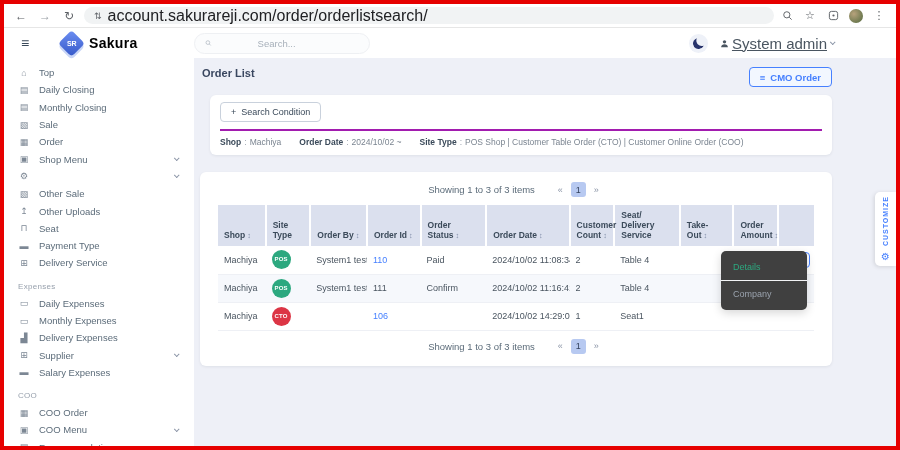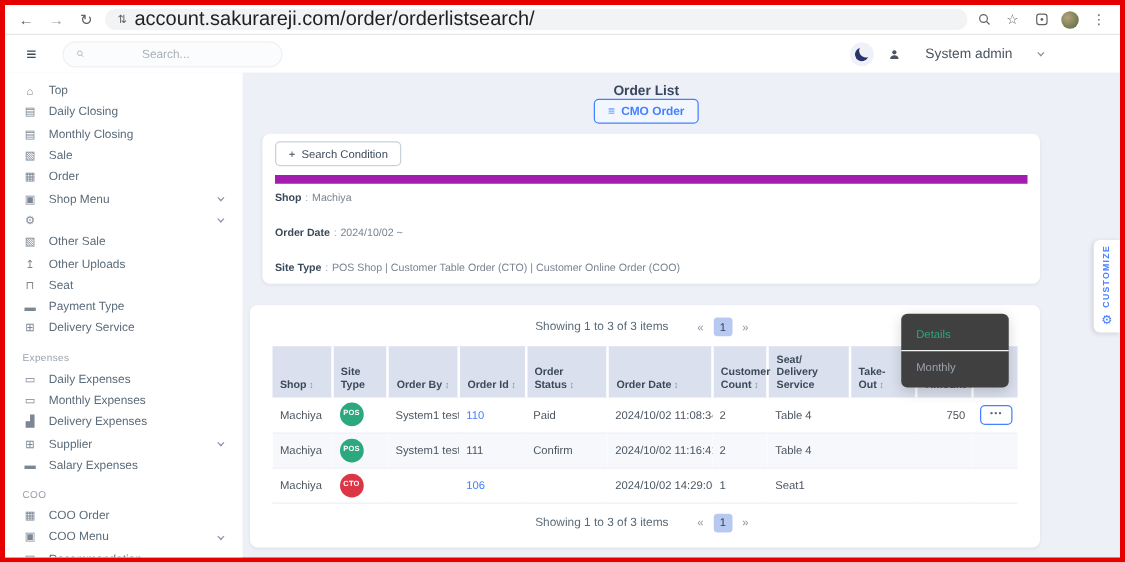--- a/index.html
+++ b/index.html
@@ -24,42 +24,42 @@
   .logo { display:flex; align-items:center; gap:8px; margin-left:26px; width:118px; }
   .logo-diamond { width:19px; height:19px; border-radius:4px; transform:rotate(45deg); background:linear-gradient(135deg,#6d8ff2,#3558c9); display:flex; align-items:center; justify-content:center; box-shadow:2px 2px 0 0 #c9d6f7; }
   .logo-diamond span { transform:rotate(-45deg); color:#fff; font-size:7px; font-weight:bold; }
   .brand { font-size:14px; font-weight:bold; letter-spacing:.3px; }
   .hdr-search { display:flex; align-items:center; gap:6px; width:176px; height:21px; border:1px solid #eef0f3; background:#fbfcfd; border-radius:11px; padding:0 10px; margin-left:14px; }
   .hdr-search input { border:none; outline:none; background:transparent; font-size:9.5px; color:#5b6b79; width:100%; font-family:inherit;margin-left:40px; }
   .hdr-search input::placeholder { color:#a7b0ba; }
   .hdr-right { margin-left:auto; display:flex; align-items:center; gap:12px; padding-right:48px; }
   .moon-wrap { width:19px; height:19px; border-radius:50%; background:#eef1f8; display:flex; align-items:center; justify-content:center; cursor:pointer; }
   .moon { width:11px; height:11px; border-radius:50%; box-shadow:inset 4px -2px 0 0 #27336b; transform:rotate(-15deg); }
-  .user-chip { display:flex; align-items:center; gap:20px; font-size:11px; color:#4a5560; cursor:pointer; }
+  .user-chip { display:flex; align-items:center; gap:3px; font-size:15px; color:#4a5560; cursor:pointer;text-decoration:underline; }
   .chev { width:4px; height:4px; border-right:1.2px solid #8a94a6; border-bottom:1.2px solid #8a94a6; transform:rotate(45deg) translateY(-1px); display:inline-block; }
 
   
   .app-body { display:flex; height:388px; }
   .sidebar { width:190px; background:#fff; padding-top:6px; overflow:hidden; flex:none; }
   .side-item { display:flex; align-items:center; height:17.3px; padding:0 16px 0 14px; gap:9px; font-size:9.5px; color:#5b6b79; cursor:pointer; }
   .side-item .s-icon { width:12px; text-align:center; font-size:9px; color:#7c8794; }
   .side-item .chev { margin-left:auto; }
   .side-section { font-size:8px; color:#98a1ad; padding:10px 14px 4px; letter-spacing:.3px; }
   .content { position:relative; flex:1; }
 
   
-  .page-head { display:flex; justify-content:space-between; align-items:center; margin:9px 64px 0 8px;flex-direction:column; }
+  .page-head { display:flex; justify-content:space-between; align-items:flex-start; margin:9px 64px 0 8px; }
   .page-title { font-size:11px; font-weight:bold; color:#39465f; }
   .cmo-btn { display:flex; align-items:center; gap:5px; height:20px; padding:0 10px; border:1px solid #4680ff; background:#f2f7ff; color:#4680ff; border-radius:4px; font-size:9.5px; font-weight:bold; cursor:pointer; font-family:inherit; }
 
   
   .card { background:#fff; border-radius:6px; box-shadow:0 1px 3px rgba(16,24,40,.07); }
   .filters-card { margin:8px 64px 0 16px; padding:6px 10px 8px; }
   .sc-btn { display:inline-flex; align-items:center; gap:5px; border:1px solid #c9d1dc; background:#fff; color:#3b4a5a; border-radius:4px; padding:4px 10px; font-size:9px; cursor:pointer; font-family:inherit; }
-  .filter-line { display:flex; gap:18px; margin-top:7px; font-size:8.5px; flex-wrap:wrap; border-top:7px solid #a21caf; padding-top:6px;flex-direction:column; }
+  .filter-line { display:flex; gap:18px; margin-top:7px; font-size:8.5px; flex-wrap:wrap; border-top:2px solid #a21caf; padding-top:6px; }
   .pair .lbl { font-weight:bold; color:#3b4a5a; }
   .pair .sep { color:#9aa2ad; margin:0 3px; }
   .pair .val { color:#7a8490; }
 
   .table-card { margin:17px 64px 0 6px; padding:2px 18px 4px; }
   .pagebar { display:flex; align-items:center; justify-content:center; gap:18px; padding:8px 0; font-size:9.5px; color:#5b6b79; }
   .pager { display:flex; gap:3px; align-items:center; }
   .pg { min-width:15px; height:15px; display:flex; align-items:center; justify-content:center; font-size:9px; color:#8a94a6; border-radius:3px; cursor:pointer; padding:0 2px; }
   .pg.active { background:#b7c9f1; color:#33415c; }
 
@@ -116,20 +116,26 @@
             <circle cx="8" cy="8" r="1.6" fill="#5f6368"></circle>
           </svg>
       </span>
       <span class="avatar"></span>
       <span class="chrome-ic">⋮</span>
     </div>
   </div>
 
   <div class="app-header">
     <span class="burger">≡</span>
+    <div class="logo">
+      <span class="logo-diamond">
+          <span>SR</span>
+        </span>
+      <span class="brand">Sakura</span>
+    </div>
     <div class="hdr-search">
       <svg width="10" height="10" viewBox="0 0 16 16">
           <circle cx="7" cy="7" r="4.5" fill="none" stroke="#a7b0ba" stroke-width="1.6"></circle>
           <line x1="10.5" y1="10.5" x2="14" y2="14" stroke="#a7b0ba" stroke-width="1.6"></line>
         </svg>
       <input placeholder="Search..." style="">
     </div>
     <div class="hdr-right">
       <span class="moon-wrap">
           <span class="moon"></span>
@@ -352,21 +358,21 @@
               <span class="pg active">1</span>
               <span class="pg">»</span>
             </span>
         </div>
       </div>
     </main>
   </div>
 
   <div class="action-menu">
     <div class="menu-item details">Details</div>
-    <div class="menu-item delete">Monthly</div>
+    <div class="menu-item delete">Company</div>
   </div>
 
   <div class="customize-tab">
     <span class="vtext">CUSTOMIZE</span>
     <span class="gear">⚙</span>
   </div>
 
 </div>
 
 </body></html>

